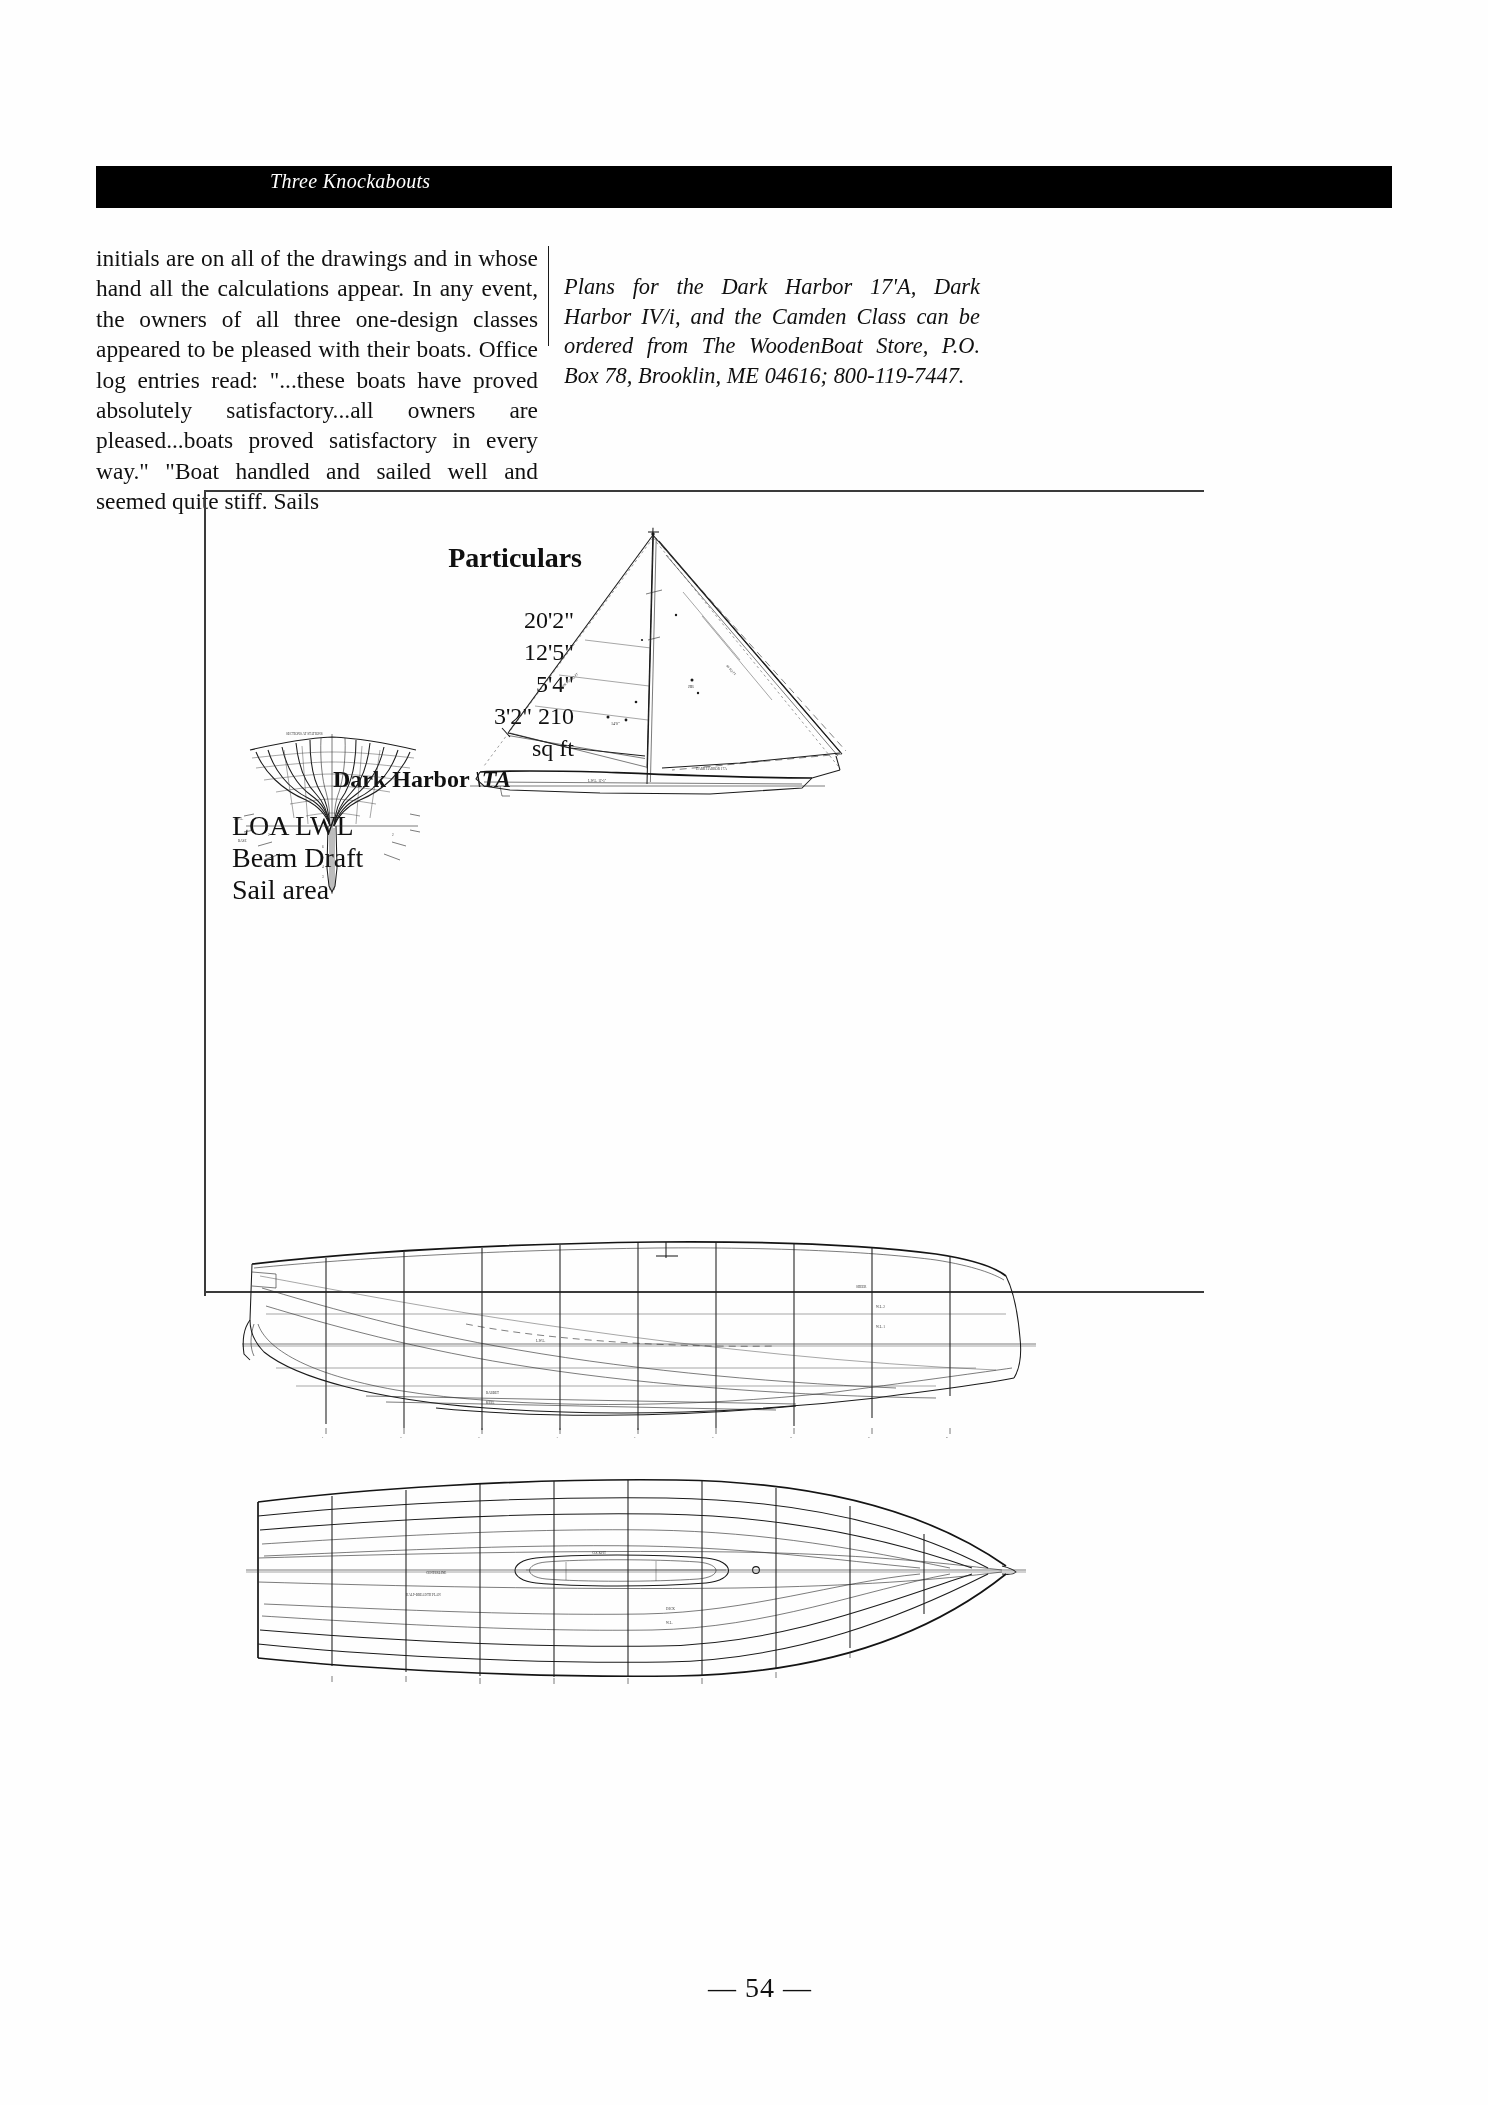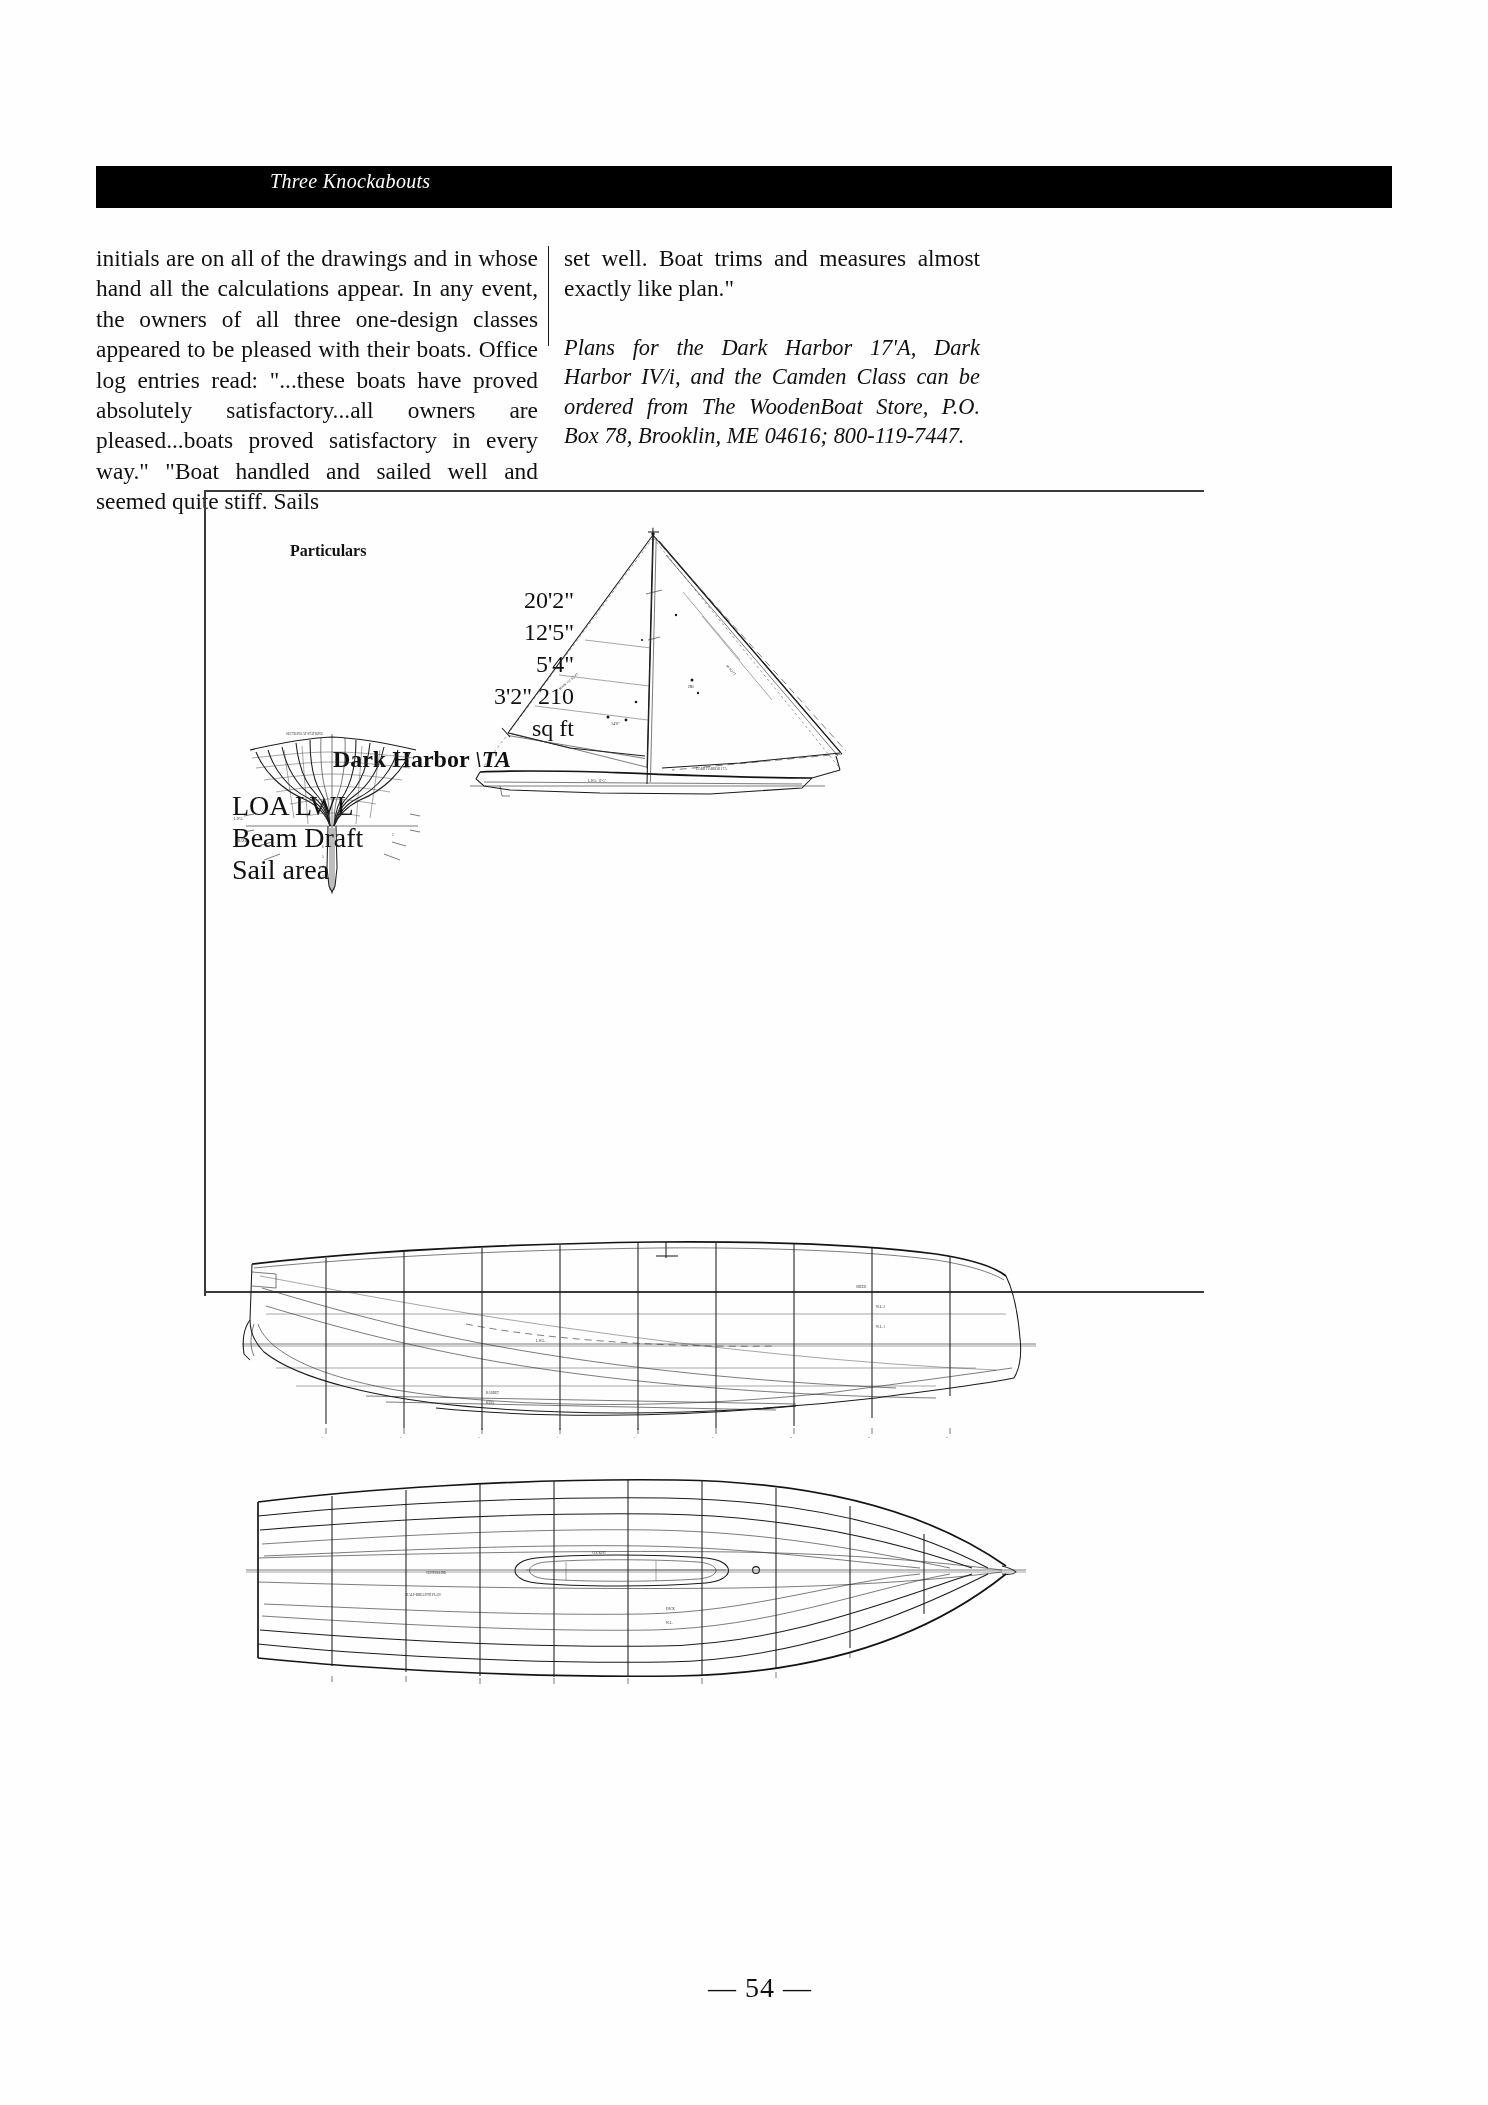--- a/index.html
+++ b/index.html
@@ -49,22 +49,22 @@
     background:#3a3a3a;
   }
   .fig-rule-bottom {
     position:absolute; left:204px; top:1291px; width:1000px; height:2px;
     background:#3a3a3a;
   }
 
   
   .particulars { position:absolute; left:232px; top:542px; width:350px; }
   .particulars .ptitle {
-    font-weight:bold; font-size:16px; text-align:left;
-    padding-left:58px; margin-bottom:24px;
+    font-weight:bold; font-size:28px; text-align:right;
+    padding-left:58px; margin-bottom:30px;
   }
   .particulars .pvals {
     font-size:24px; line-height:32px; text-align:right;
     padding-right:0px; width:232px; margin-left:110px;
   }
   .particulars .pvals div { white-space:nowrap; }
   .particulars .pname {
     font-size:24px; font-weight:bold; text-align:center; margin-top:2px;
     padding-left:30px; white-space:nowrap;
   }
@@ -97,21 +97,20 @@
 <body>
 
 <div class="page">
 
   <div class="header-bar"></div>
   <div class="header-title">Three Knockabouts</div>
 
   <div class="col col-left">initials are on all of the drawings and in whose hand all the calculations appear. In any event, the owners of all three one-design classes appeared to be pleased with their boats. Office log entries read: "...these boats have proved absolutely satisfactory...all owners are pleased...boats proved satisfactory in every way." "Boat handled and sailed well and seemed quite stiff. Sails</div>
   <div class="col-divider"></div>
   <div class="col col-right">
-    <span>set well. Boat trims and measures almost exactly like plan."</span>
     <span class="italic-para">Plans for the Dark Harbor 17'A, Dark Harbor IV/i, and the Camden Class can be ordered from The WoodenBoat Store, P.O. Box 78, Brooklin, ME 04616; 800-119-7447.</span>
   </div>
 
   <div class="fig-rule-top"></div>
   <div class="fig-rule-left"></div>
   <div class="fig-rule-bottom"></div>
 
   <div class="particulars">
     <div class="ptitle">Particulars</div>
     <div class="pvals">

